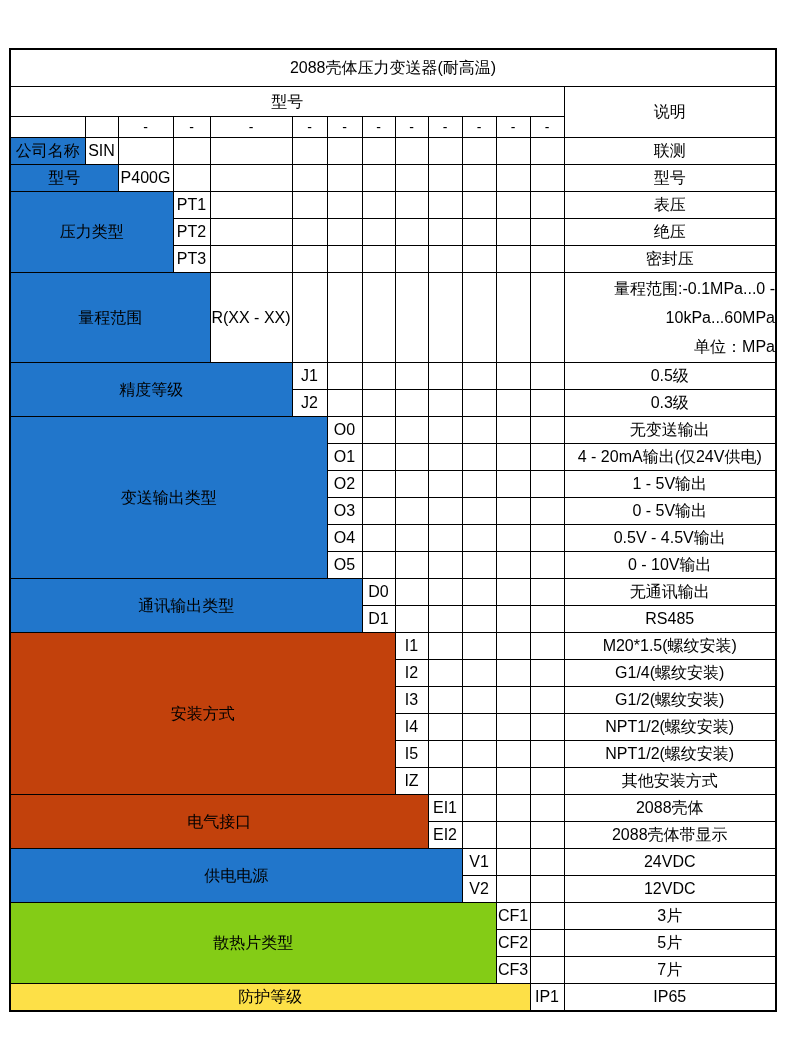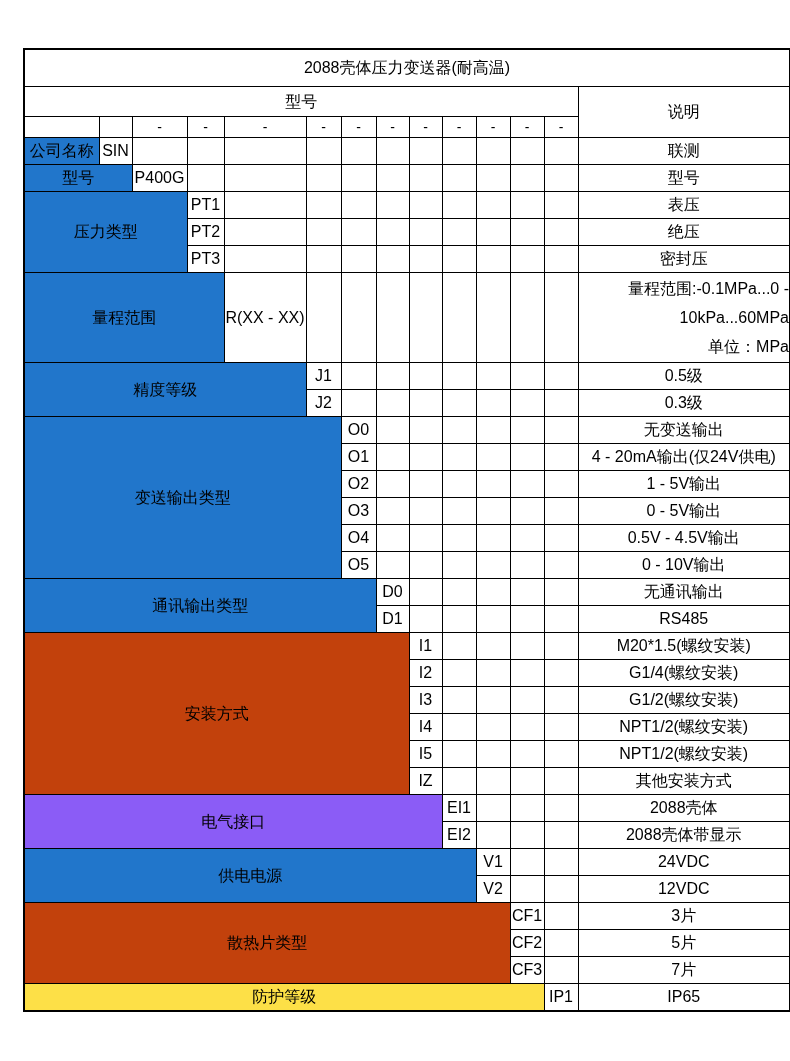--- a/index.html
+++ b/index.html
@@ -10,21 +10,21 @@
   }
   .canvas {
     position: relative;
     width: 790px;
     height: 1061px;
     background: #ffffff;
     overflow: hidden;
   }
   table.spec-table {
     position: absolute;
-    left: 23px;
+    left: 9px;
     top: 48px;
     width: 768px;
     border-collapse: collapse;
     table-layout: fixed;
     border: 2px solid #000000;
   }
   table.spec-table td {
     border: 1px solid #000000;
     padding: 0;
     margin: 0;
@@ -345,21 +345,21 @@
         </tr>
         <tr class="option-row">
           <td class="code-cell">IZ</td>
           <td></td>
           <td></td>
           <td></td>
           <td></td>
           <td class="desc-cell">其他安装方式</td>
         </tr>
         <tr class="option-row">
-          <td class="cat-cell" colspan="9" rowspan="2" style="background: #8b5cf6;">电气接口</td>
+          <td class="cat-cell" colspan="9" rowspan="2" style="background: #c2410c;">电气接口</td>
           <td class="code-cell">EI1</td>
           <td></td>
           <td></td>
           <td></td>
           <td class="desc-cell">2088壳体</td>
         </tr>
         <tr class="option-row">
           <td class="code-cell">EI2</td>
           <td></td>
           <td></td>
@@ -373,21 +373,21 @@
           <td></td>
           <td class="desc-cell">24VDC</td>
         </tr>
         <tr class="option-row">
           <td class="code-cell">V2</td>
           <td></td>
           <td></td>
           <td class="desc-cell">12VDC</td>
         </tr>
         <tr class="option-row">
-          <td class="cat-cell" colspan="11" rowspan="3" style="background: #c2410c;">散热片类型</td>
+          <td class="cat-cell" colspan="11" rowspan="3" style="background: #84cc16;">散热片类型</td>
           <td class="code-cell">CF1</td>
           <td></td>
           <td class="desc-cell">3片</td>
         </tr>
         <tr class="option-row">
           <td class="code-cell">CF2</td>
           <td></td>
           <td class="desc-cell">5片</td>
         </tr>
         <tr class="option-row">

